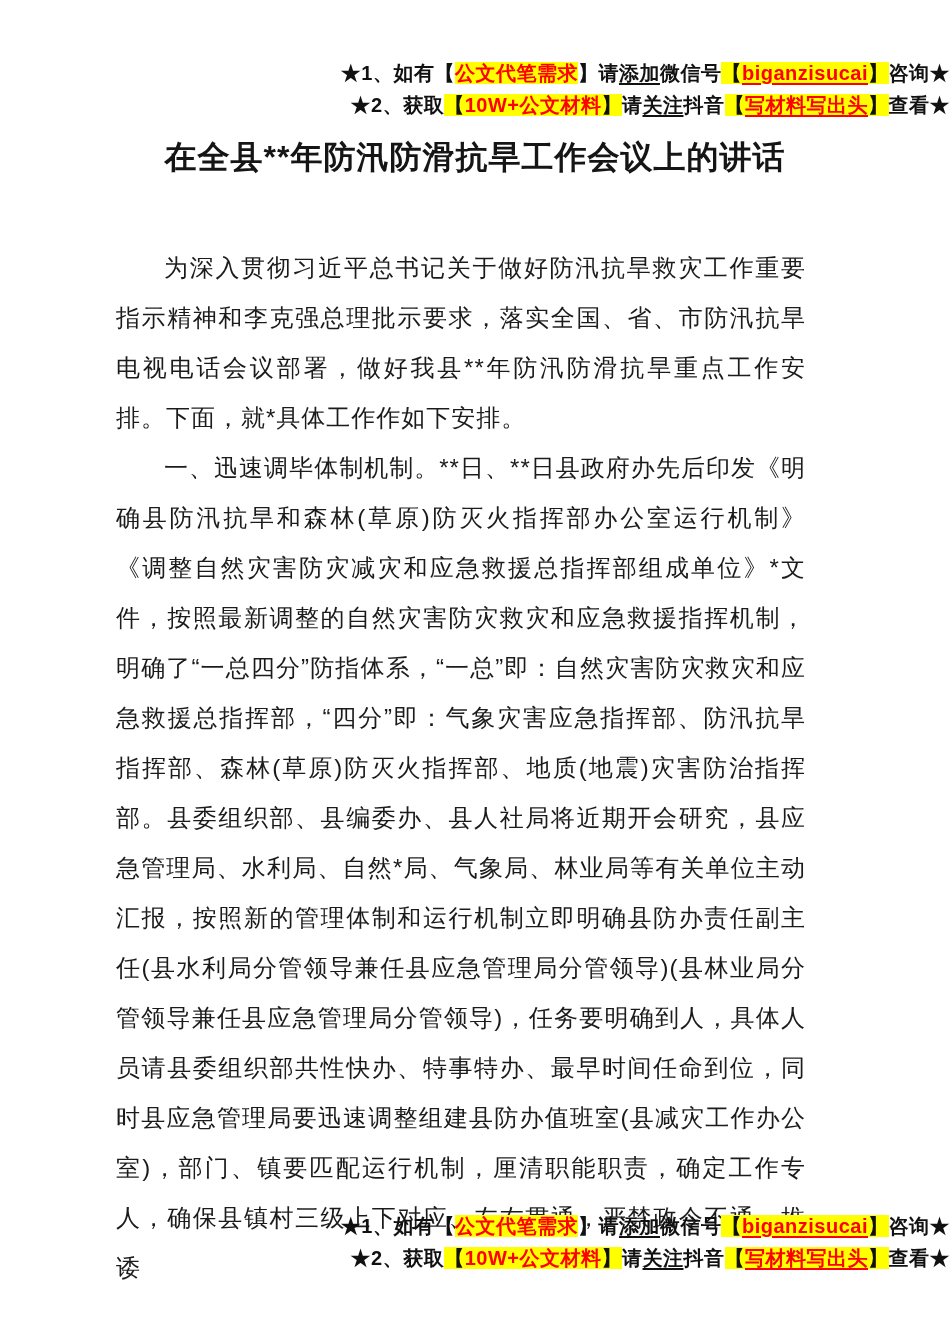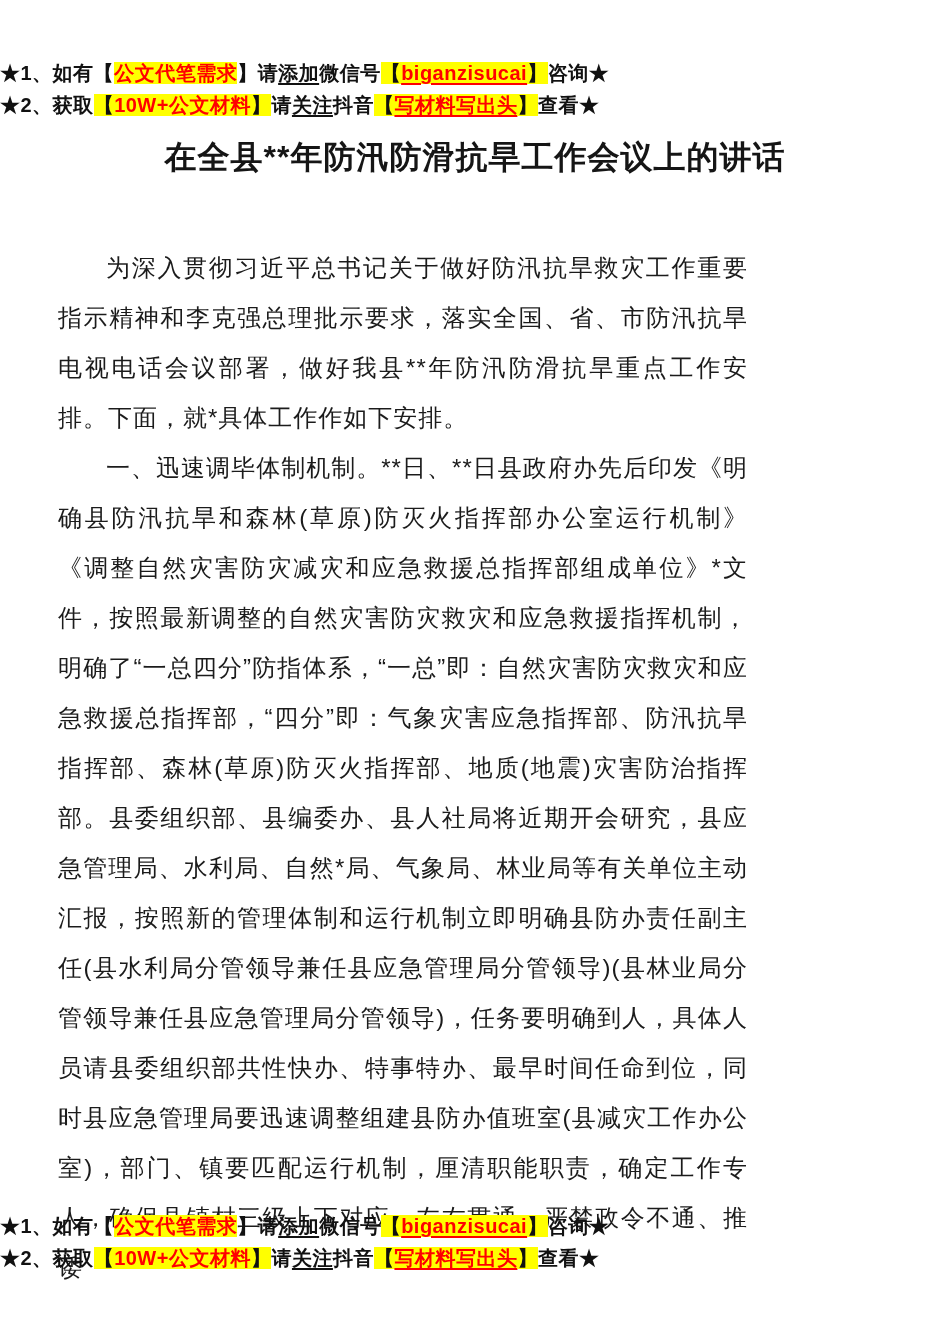--- a/index.html
+++ b/index.html
@@ -12,26 +12,27 @@
     width: 950px;
     height: 1344px;
     margin: 0 auto;
     background: #ffffff;
     overflow: hidden;
     font-family: "Liberation Sans", sans-serif;
     color: #1b1b1b;
   }
   
   .promo {
-    text-align: left;
+    text-align: right;
     font-size: 20px;
     font-weight: 700;
     line-height: 32px;
     letter-spacing: 0.5px;
     color: #111111;
+    margin-left: 11px;
   }
   .promo-header { padding-top: 57px; }
   .promo-footer {
     position: absolute;
     left: 0;
     right: 0;
     top: 1210px;
   }
   .hl {
     background: #ffff00;
@@ -60,21 +61,21 @@
     margin: 16px 100px 0 100px;
     text-align: center;
     font-size: 32px;
     line-height: 40px;
     font-weight: 700;
     letter-spacing: 1px;
     color: #151515;
   }
   
   .doc-body {
-    margin: 66px 130px 0 58px;
+    margin: 66px 130px 0 116px;
     width: 690px;
   }
   .doc-body p {
     margin: 0;
     font-size: 24px;
     line-height: 50px;
     letter-spacing: 1px;
     text-align: justify;
     text-indent: 2em;
     color: #1b1b1b;

